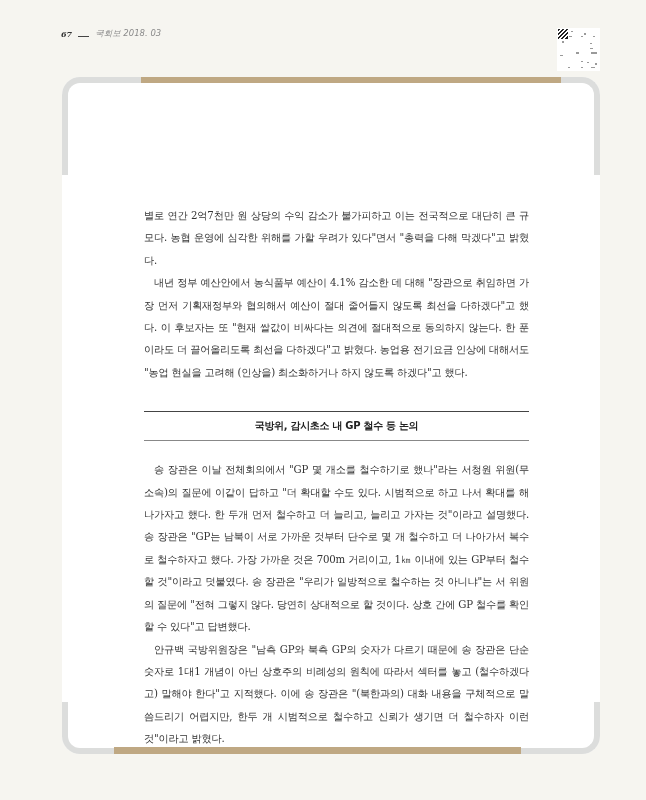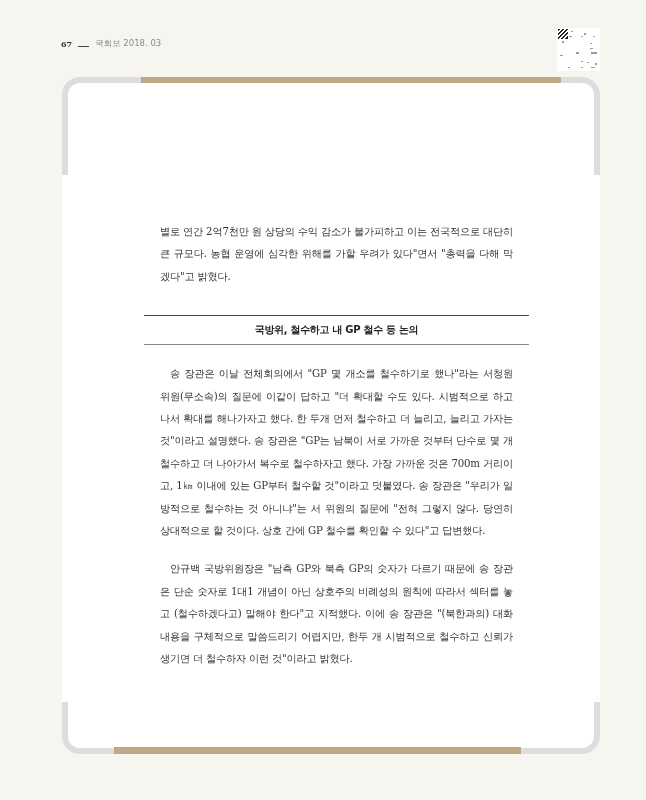--- a/index.html
+++ b/index.html
@@ -3,23 +3,24 @@
 <meta charset="utf-8">
 <style>
   html, body { margin:0; padding:0; }
   body {
     width:646px; height:800px; position:relative; overflow:hidden;
     background:#f6f5f0;
     font-family:"DejaVu Serif", "Liberation Serif", serif;
     color:#2a2a2a;
   }
   .header {
-    position:absolute; left:61px; top:38px; height:12px;
+    position:absolute; left:61px; top:28px; height:12px;
     display:flex; align-items:center; gap:6px;
     font-size:8.5px;
+    font-style:italic;
   }
   .page-num { font-family:"DejaVu Serif", serif; font-weight:bold; color:#333; font-size:8px; }
   .header-dash { width:11px; height:1px; background:#444; margin-top:4px; }
   .mag-title { font-family:"DejaVu Sans", sans-serif; color:#8a8a8a; font-size:8.5px; }
   .qr {
     position:absolute; left:557px; top:28px; width:43px; height:43px;
     background:#fff;
   }
   .qr .dot { position:absolute; background:#9a9a9a; }
   .qr .slash { position:absolute; left:1px; top:1px; width:10px; height:10px;
@@ -40,21 +41,21 @@
     border-radius:0 0 18px 18px;
   }
   .tan-top { position:absolute; left:141px; top:77px; width:420px; height:6px; background:#bfa883; }
   .tan-bottom { position:absolute; left:114px; top:747px; width:407px; height:7px; background:#bfa883; }
 
   .content {
     position:absolute; left:144px; top:205px; width:385px;
     font-size:10.2px; line-height:22.4px; color:#333;
     letter-spacing:-0.2px;
   }
-  .content p { margin:16px; text-align:justify; }
+  .content p { margin:0; text-align:justify; }
   .content p.indent { text-indent:10px; }
   .section {
     margin-top:27px; margin-bottom:18px;
     border-top:1.5px solid #444; border-bottom:1px solid #888;
     height:28px; display:flex; align-items:center; justify-content:center;
   }
   .section-title {
     font-family:"DejaVu Sans", sans-serif; font-weight:bold; font-size:10px; color:#222;
     letter-spacing:-0.3px;
   }
@@ -90,21 +91,22 @@
 </div>
 
 <div class="card"></div>
 <div class="frame-top"></div>
 <div class="frame-bottom"></div>
 <div class="tan-top"></div>
 <div class="tan-bottom"></div>
 
 <div class="content">
   <p>별로 연간 2억7천만 원 상당의 수익 감소가 불가피하고 이는 전국적으로 대단히 큰 규모다. 농협 운영에 심각한 위해를 가할 우려가 있다"면서 "총력을 다해 막겠다"고 밝혔다.</p>
+  <p class="indent">내년 정부 예산안에서 농식품부 예산이 4.1% 감소한 데 대해 "장관으로 취임하면 가장 먼저 기획재정부와 협의해서 예산이 절대 줄어들지 않도록 최선을 다하겠다"고 했다. 이 후보자는 또 "현재 쌀값이 비싸다는 의견에 절대적으로 동의하지 않는다. 한 푼이라도 더 끌어올리도록 최선을 다하겠다"고 밝혔다. 농업용 전기요금 인상에 대해서도 "농업 현실을 고려해 (인상을) 최소화하거나 하지 않도록 하겠다"고 했다.</p>
 
   <div class="section">
-    <span class="section-title">국방위, 철수하고 내 GP 철수 등 논의</span>
+    <span class="section-title">국방위, 감시초소 내 GP 철수 등 논의</span>
   </div>
 
   <p class="indent">송 장관은 이날 전체회의에서 "GP 몇 개소를 철수하기로 했나"라는 서청원 위원(무소속)의 질문에 이같이 답하고 "더 확대할 수도 있다. 시범적으로 하고 나서 확대를 해나가자고 했다. 한 두개 먼저 철수하고 더 늘리고, 늘리고 가자는 것"이라고 설명했다. 송 장관은 "GP는 남북이 서로 가까운 것부터 단수로 몇 개 철수하고 더 나아가서 복수로 철수하자고 했다. 가장 가까운 것은 700m 거리이고, 1㎞ 이내에 있는 GP부터 철수할 것"이라고 덧붙였다. 송 장관은 "우리가 일방적으로 철수하는 것 아니냐"는 서 위원의 질문에 "전혀 그렇지 않다. 당연히 상대적으로 할 것이다. 상호 간에 GP 철수를 확인할 수 있다"고 답변했다.</p>
   <p class="indent">안규백 국방위원장은 "남측 GP와 북측 GP의 숫자가 다르기 때문에 송 장관은 단순 숫자로 1대1 개념이 아닌 상호주의 비례성의 원칙에 따라서 섹터를 놓고 (철수하겠다고) 말해야 한다"고 지적했다. 이에 송 장관은 "(북한과의) 대화 내용을 구체적으로 말씀드리기 어렵지만, 한두 개 시범적으로 철수하고 신뢰가 생기면 더 철수하자 이런 것"이라고 밝혔다.</p>
 
 </div>
 
 </body></html>

